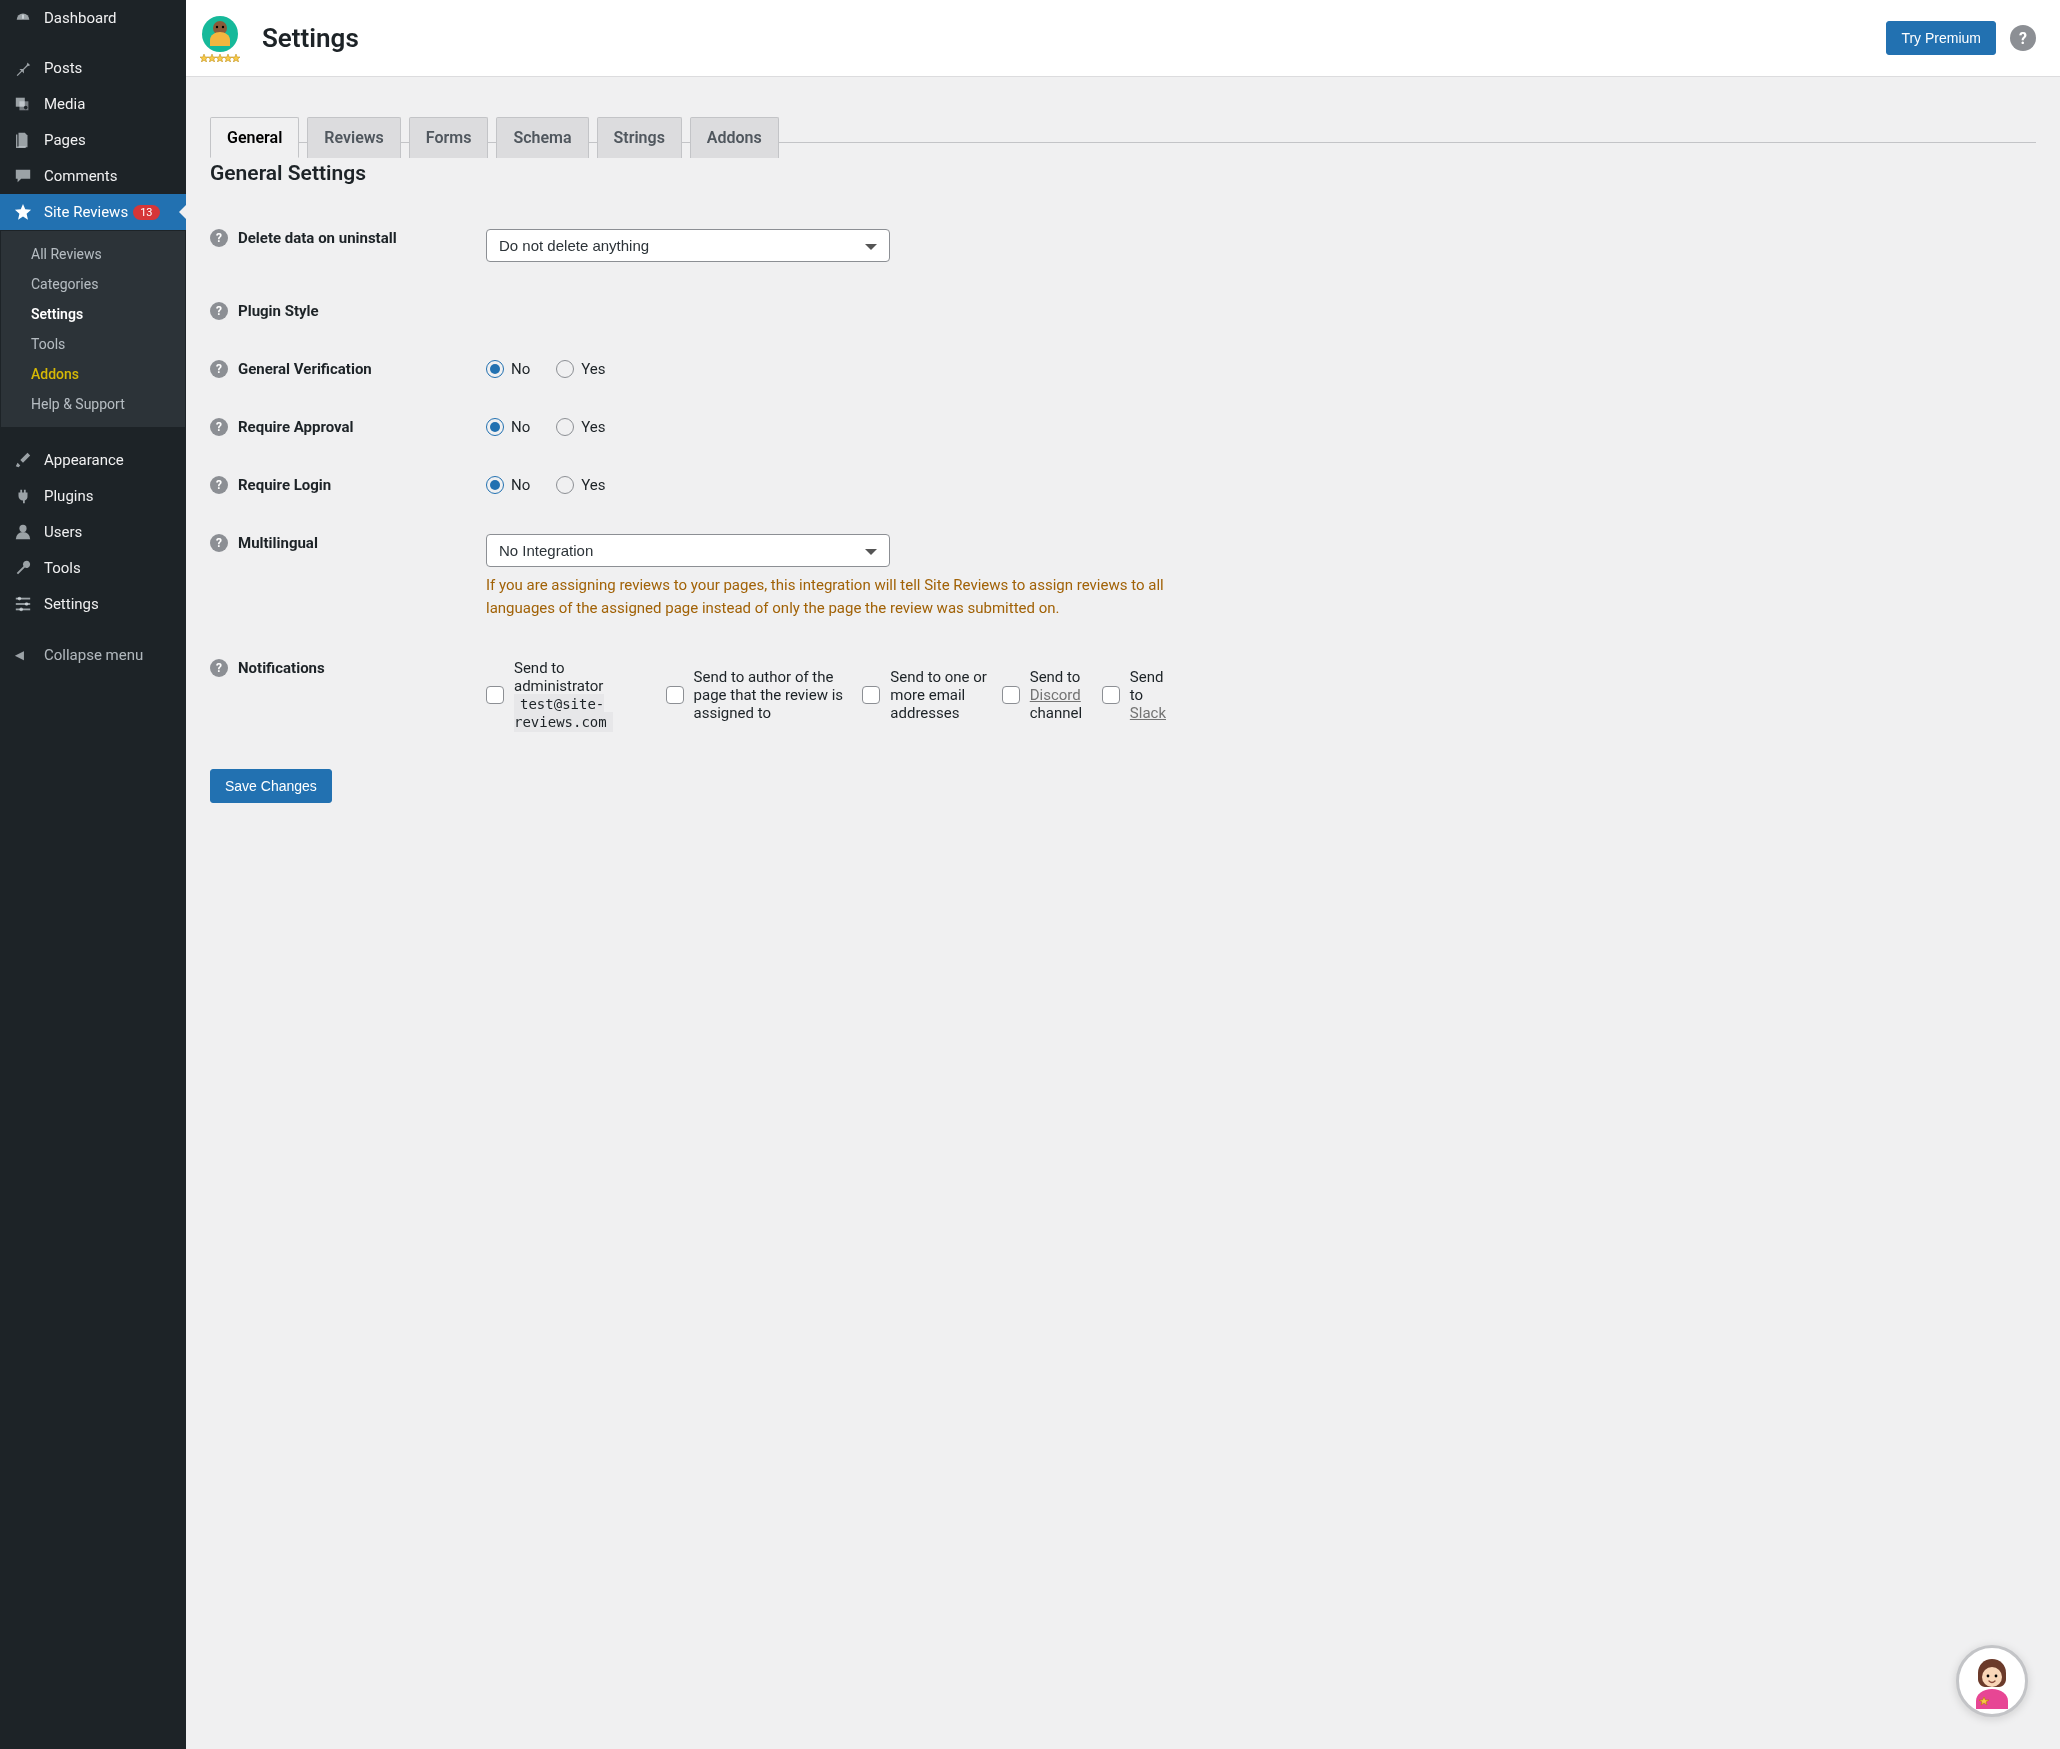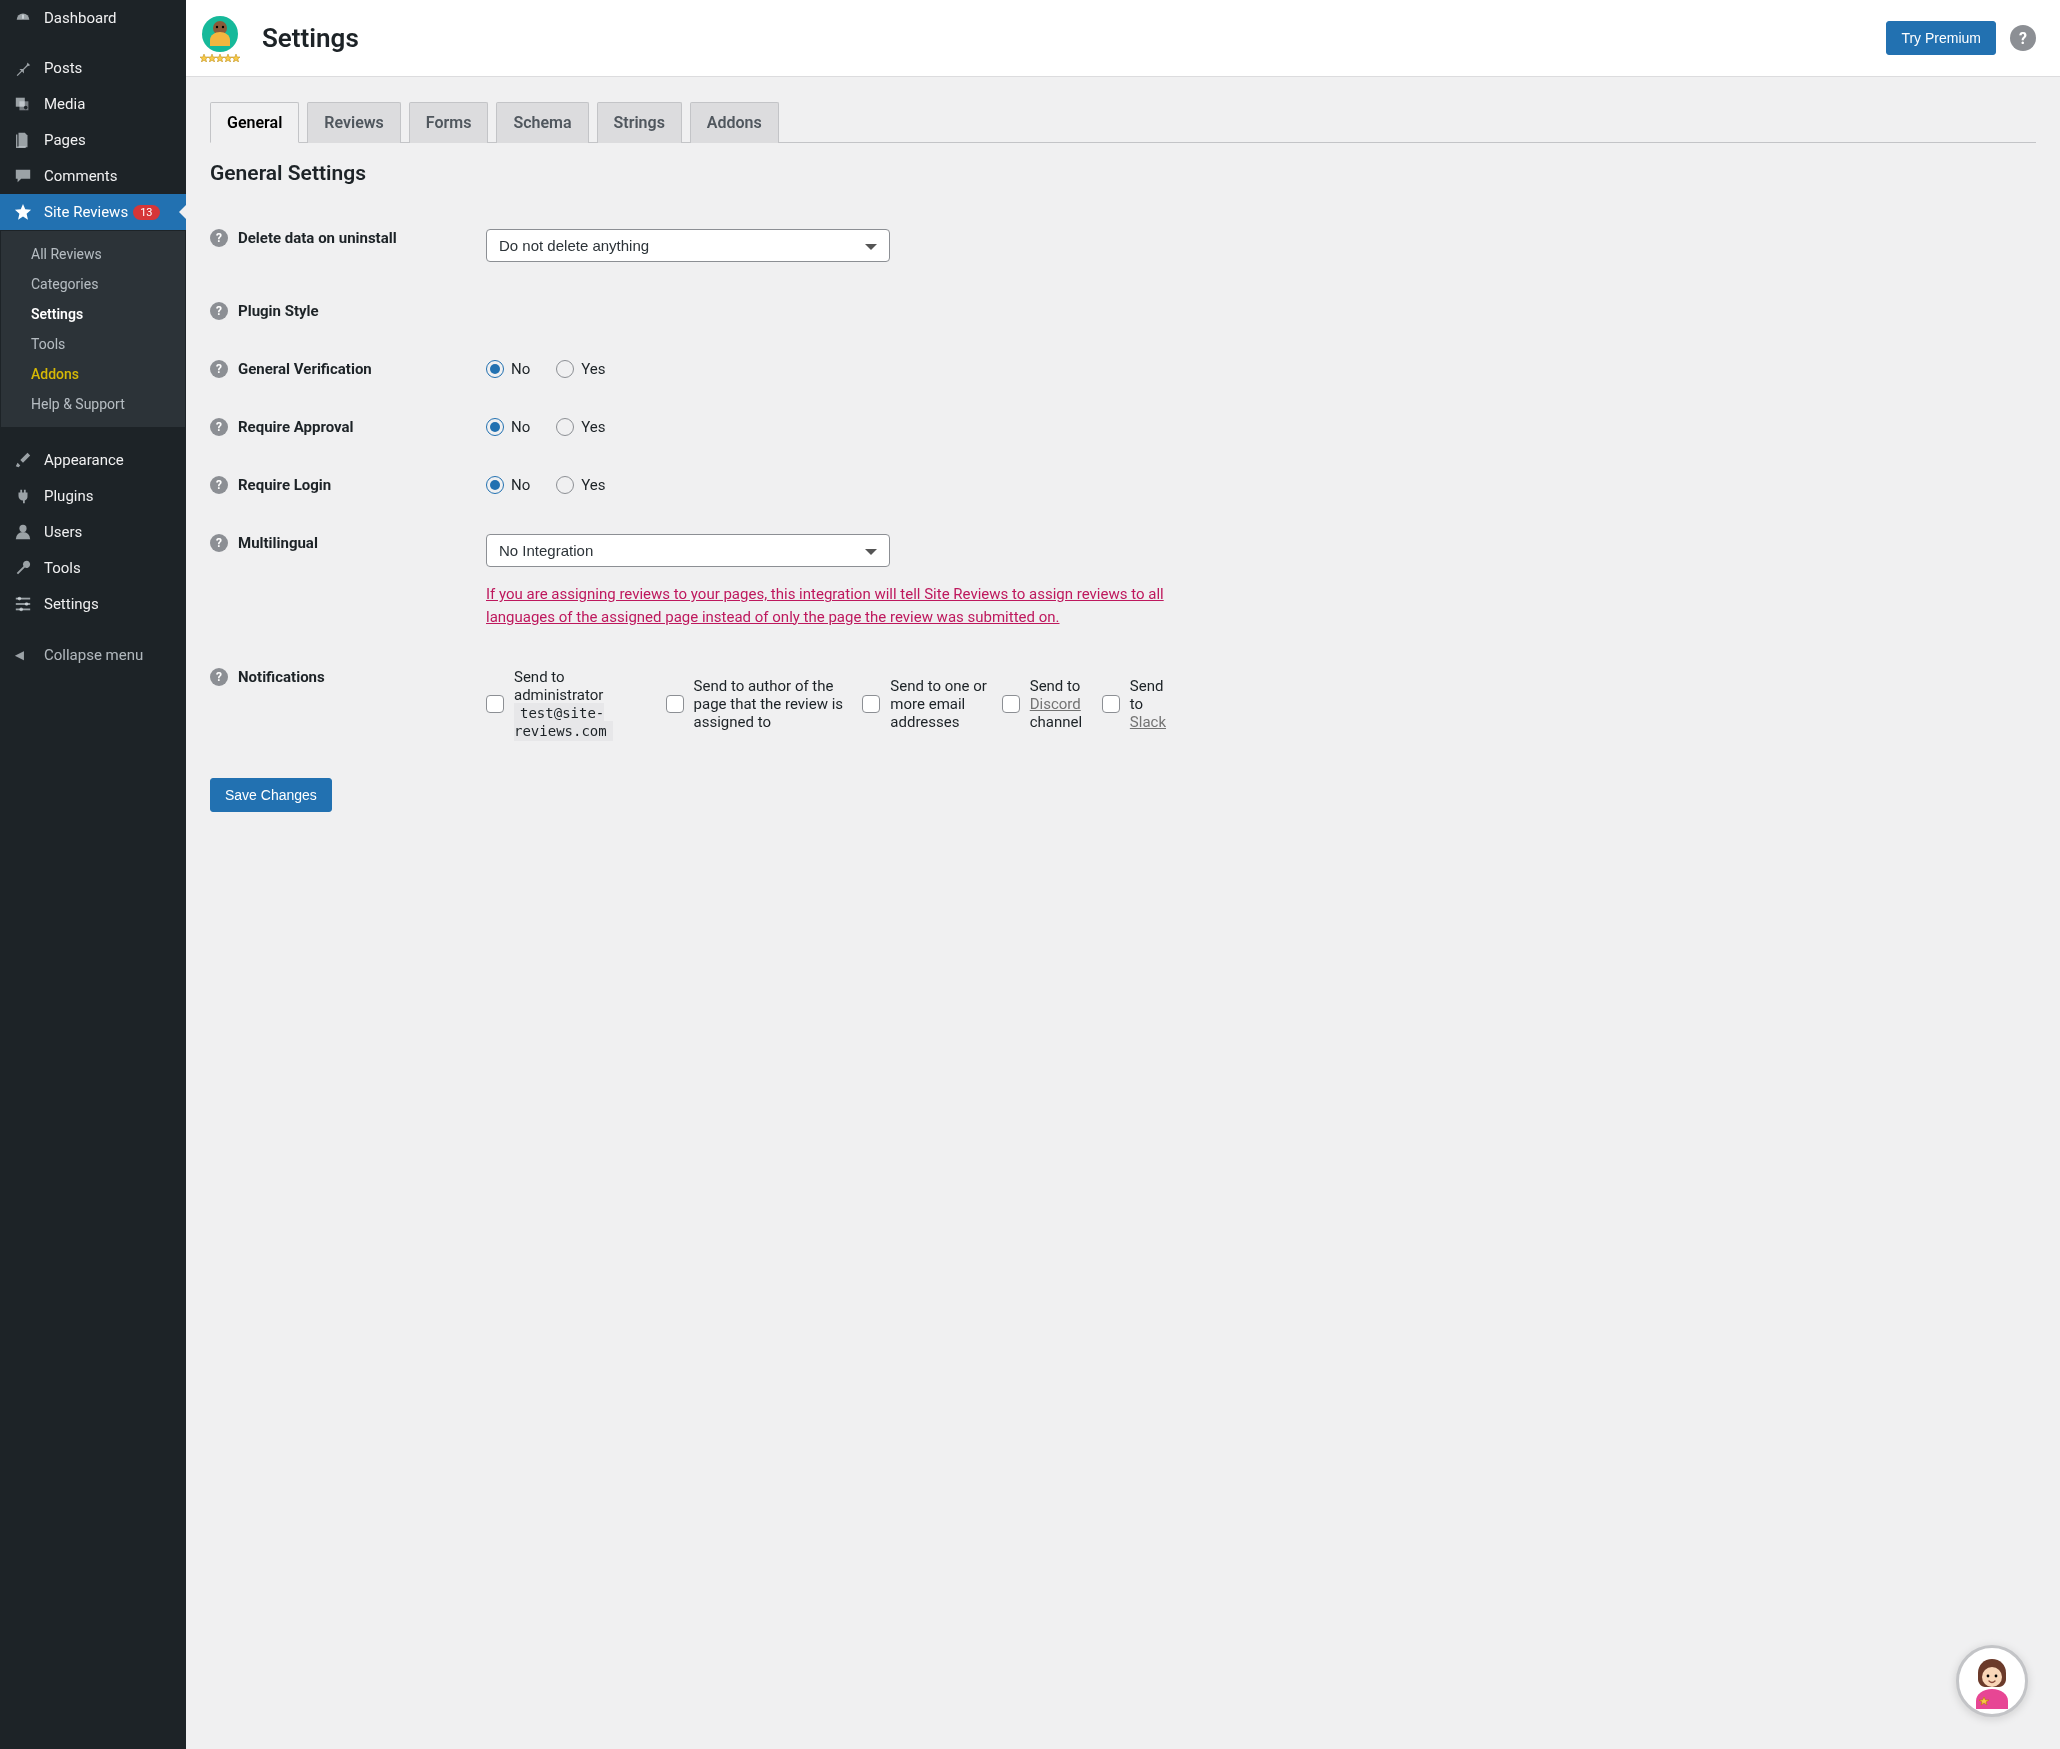--- a/index.html
+++ b/index.html
@@ -24,35 +24,35 @@
   
   .content{flex:1;display:flex;flex-direction:column;}
   .header{background:#fff;border-bottom:1px solid #dcdcde;display:flex;align-items:center;padding:14px 24px 14px 10px;}
   .logo{width:48px;height:48px;margin-right:18px;display:flex;align-items:center;justify-content:center;}
   .header h1{font-size:26px;font-weight:600;margin:0;flex:1;}
   .btn-primary{background:#2271b1;border:1px solid #2271b1;color:#fff;padding:8px 14px;font-size:14px;border-radius:3px;cursor:pointer;}
   .help-circ{width:26px;height:26px;border-radius:50%;background:#8c8f94;color:#fff;display:inline-flex;align-items:center;justify-content:center;font-weight:700;margin-left:14px;font-size:16px;}
   .main{padding:24px;}
   
   .tabs{display:flex;gap:8px;margin-bottom:6px;border-bottom:1px solid #c3c4c7;}
-  .tab{background:#dcdcde;border:1px solid #c3c4c7;border-bottom:none;padding:10px 16px;font-size:16px;font-weight:600;color:#50575e;position:relative;top:1px;cursor:pointer;border-radius:2px 2px 0 0;}
+  .tab{background:#dcdcde;border:1px solid #c3c4c7;border-bottom:none;padding:10px 16px;font-size:16px;font-weight:600;color:#50575e;position:relative;top:16px;cursor:pointer;border-radius:2px 2px 0 0;}
   .tab.active{background:#f0f0f1;color:#000;border-bottom:1px solid #f0f0f1;}
   .section-title{font-size:21px;font-weight:600;margin:18px 0 24px;}
   
   .row{display:flex;align-items:flex-start;padding:20px 0;}
   .row .lbl{width:276px;display:flex;align-items:center;font-weight:700;font-size:15px;}
   .qmark{width:18px;height:18px;border-radius:50%;background:#8c8f94;color:#fff;display:inline-flex;align-items:center;justify-content:center;font-size:12px;font-weight:700;margin-right:10px;flex-shrink:0;}
   .ctrl{flex:1;max-width:680px;}
   .sel{width:404px;max-width:100%;appearance:none;background:#fff;border:1px solid #8c8f94;border-radius:4px;padding:7px 34px 7px 12px;font-size:15px;color:#2c3338;background-image:linear-gradient(45deg,transparent 49%,#555 51%),linear-gradient(-45deg,transparent 49%,#555 51%);background-size:6px 6px;background-position:right 18px top 55%,right 12px top 55%;background-repeat:no-repeat;}
   .radios{display:flex;gap:26px;align-items:center;}
   .radio-wrap{display:flex;align-items:flex-start;gap:7px;}
   .radio{width:18px;height:18px;border:1.5px solid #8c8f94;border-radius:50%;display:inline-flex;align-items:center;justify-content:center;}
   .radio.checked{border-color:#2271b1;}
   .radio.checked::after{content:'';width:10px;height:10px;border-radius:50%;background:#2271b1;}
-  .desc{color:#be185d;font-size:15px;margin-top:16px;line-height:1.5;text-decoration:underline;}
+  .desc{color:#a16207;font-size:15px;margin-top:7px;line-height:1.5;}
   .chk-list{display:flex;flex-direction:row;gap:14px;}
   .chk-row{display:flex;align-items:center;gap:10px;}
   .chk{width:18px;height:18px;border:1.5px solid #8c8f94;border-radius:4px;background:#fff;flex-shrink:0;}
   .code{background:#e7e7e9;padding:2px 6px;font-family:Consolas,Monaco,monospace;font-size:14px;}
   a.link{color:#737373;}
   .submit{margin-top:18px;}
   .float-avatar{position:fixed;right:32px;bottom:32px;width:72px;height:72px;border-radius:50%;background:#fff;border:3px solid #c3c4c7;box-shadow:0 2px 10px rgba(0,0,0,.15);display:flex;align-items:center;justify-content:center;}
 </style>
 </head>
 <body>

